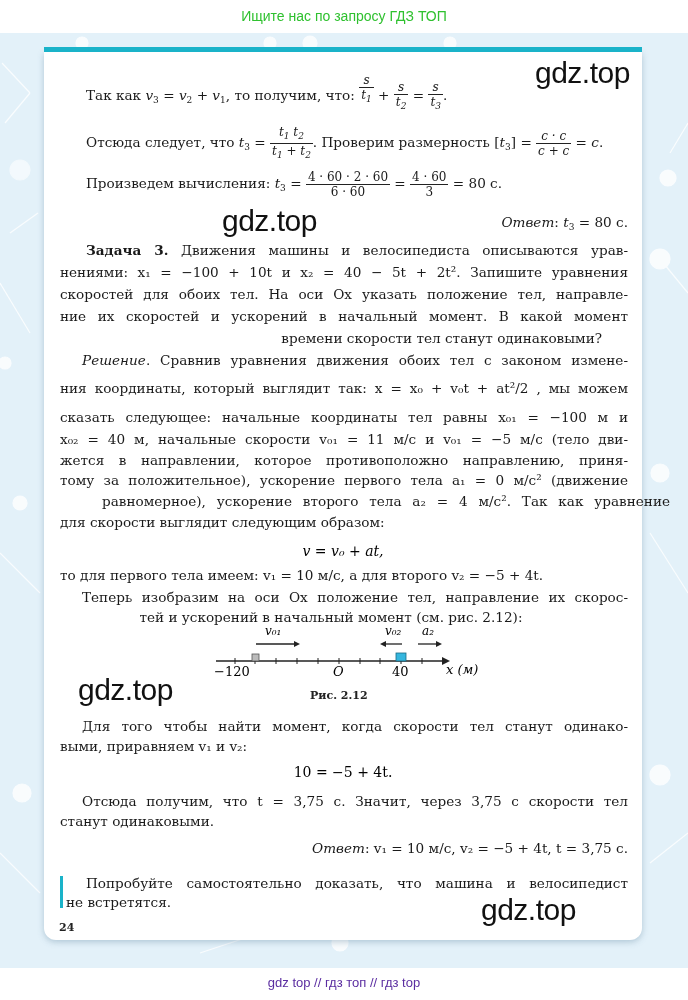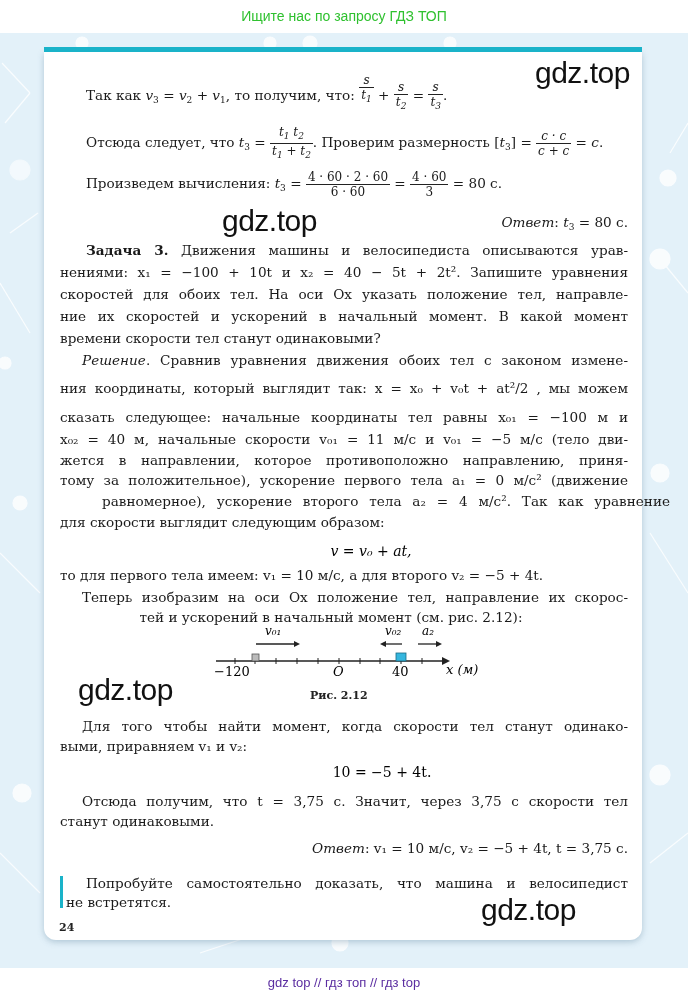--- a/index.html
+++ b/index.html
@@ -119,32 +119,32 @@
 </div>
 
 <div class="line" style="top:214px;text-align:right;">
   <span class="ital">Ответ</span>: <i class="m">t</i><sub>3</sub> <span>= 80 с.</span>
 </div>
 
 <div class="line just" style="top:242px;left:86px;width:542px;"><span class="bold">Задача 3.</span><span> Движения машины и велосипедиста описываются урав-</span></div>
 <div class="line just" style="top:264px;left:60px;width:568px;">нениями: x₁ = −100 + 10t и x₂ = 40 − 5t + 2t². Запишите уравнения</div>
 <div class="line just" style="top:286px;left:60px;width:568px;">скоростей  для обоих тел. На оси Ox указать положение тел, направле-</div>
 <div class="line just" style="top:308px;left:60px;width:568px;">ние их скоростей и ускорений в начальный момент. В какой момент</div>
-<div class="line" style="top:330px;left:60px;">времени скорости тел станут одинаковыми?</div>
+<div class="line" style="top:330px;left:60px;text-align:right;">времени скорости тел станут одинаковыми?</div>
 
 <div class="line just" style="top:352px;left:82px;width:546px;"><span class="ital">Решение</span><span>. Сравнив уравнения движения обоих тел с законом измене-</span></div>
 <div class="line just" style="top:380px;left:60px;width:568px;">ния координаты, который выглядит так: x = x₀ + v₀t + at²/2 , мы можем</div>
 <div class="line just" style="top:409px;left:60px;width:568px;">сказать следующее: начальные координаты тел равны x₀₁ = −100 м и</div>
 <div class="line just" style="top:431px;left:60px;width:568px;">x₀₂ = 40 м, начальные скорости v₀₁ = 11 м/с и v₀₁ = −5 м/с (тело дви-</div>
 <div class="line just" style="top:452px;left:60px;width:568px;">жется в направлении, которое противоположно направлению, приня-</div>
 <div class="line just" style="top:472px;left:60px;width:568px;">тому за положительное), ускорение первого тела a₁ = 0 м/с² (движение</div>
 <div class="line just" style="top:493px;left:60px;width:568px;margin-left:42px;">равномерное), ускорение второго тела a₂ = 4 м/с². Так как уравнение</div>
 <div class="line" style="top:514px;left:60px;">для скорости выглядит следующим образом:</div>
 
-<div class="center ital" style="top:543px;font-size:14px;padding-left:28px;">v = v₀ + at,</div>
+<div class="center ital" style="top:543px;font-size:14px;">v = v₀ + at,</div>
 
 <div class="line" style="top:567px;left:60px;">то для первого тела имеем: v₁ = 10 м/с, а для второго v₂ = −5 + 4t.</div>
 <div class="line just" style="top:589px;left:82px;width:546px;">Теперь изобразим на оси Ox положение тел, направление их скорос-</div>
 <div class="line" style="top:609px;left:60px;text-align:center;">тей и ускорений в начальный момент (см. рис. 2.12):</div>
 
 <div style="position:absolute;left:210px;top:620px;width:270px;height:70px;">
   <svg width="270" height="70">
     <line x1="6" y1="41" x2="232" y2="41" stroke="#222" stroke-width="1.4"></line>
     <polygon points="232,37 240,41 232,45" fill="#222"></polygon>
     <g stroke="#222" stroke-width="1">
@@ -173,21 +173,21 @@
   <span class="ital" style="position:absolute;left:212px;top:4px;font-size:12px;">a₂</span>
   <span style="position:absolute;left:4px;top:44px;font-size:13px;">−120</span>
   <span class="ital" style="position:absolute;left:123px;top:44px;font-size:13px;">O</span>
   <span style="position:absolute;left:182px;top:44px;font-size:13px;">40</span>
   <span class="ital" style="position:absolute;left:236px;top:42px;font-size:13px;">x (м)</span>
 </div>
 <div class="fig-caption">Рис. 2.12</div>
 
 <div class="line just" style="top:718px;left:82px;width:546px;">Для того чтобы найти момент, когда скорости тел станут одинако-</div>
 <div class="line" style="top:738px;left:60px;">выми, приравняем v₁ и v₂:</div>
-<div class="center" style="top:764px;font-size:14px;padding-left:39px;">10 = −5 + 4t.</div>
+<div class="center" style="top:764px;font-size:14px;">10 = −5 + 4t.</div>
 <div class="line just" style="top:793px;left:82px;width:546px;">Отсюда получим, что t = 3,75 с. Значит, через 3,75 с скорости тел</div>
 <div class="line" style="top:813px;left:60px;">станут одинаковыми.</div>
 
 <div class="line" style="top:840px;text-align:right;">
   <span class="ital">Ответ</span><span>: v₁ = 10 м/с,  v₂ = −5 + 4t,  t = 3,75 с.</span>
 </div>
 
 <div class="tip-bar"></div>
 <div class="line just" style="top:875px;left:86px;width:542px;">Попробуйте самостоятельно доказать, что машина и велосипедист</div>
 <div class="line" style="top:894px;left:66px;">не встретятся.</div>

